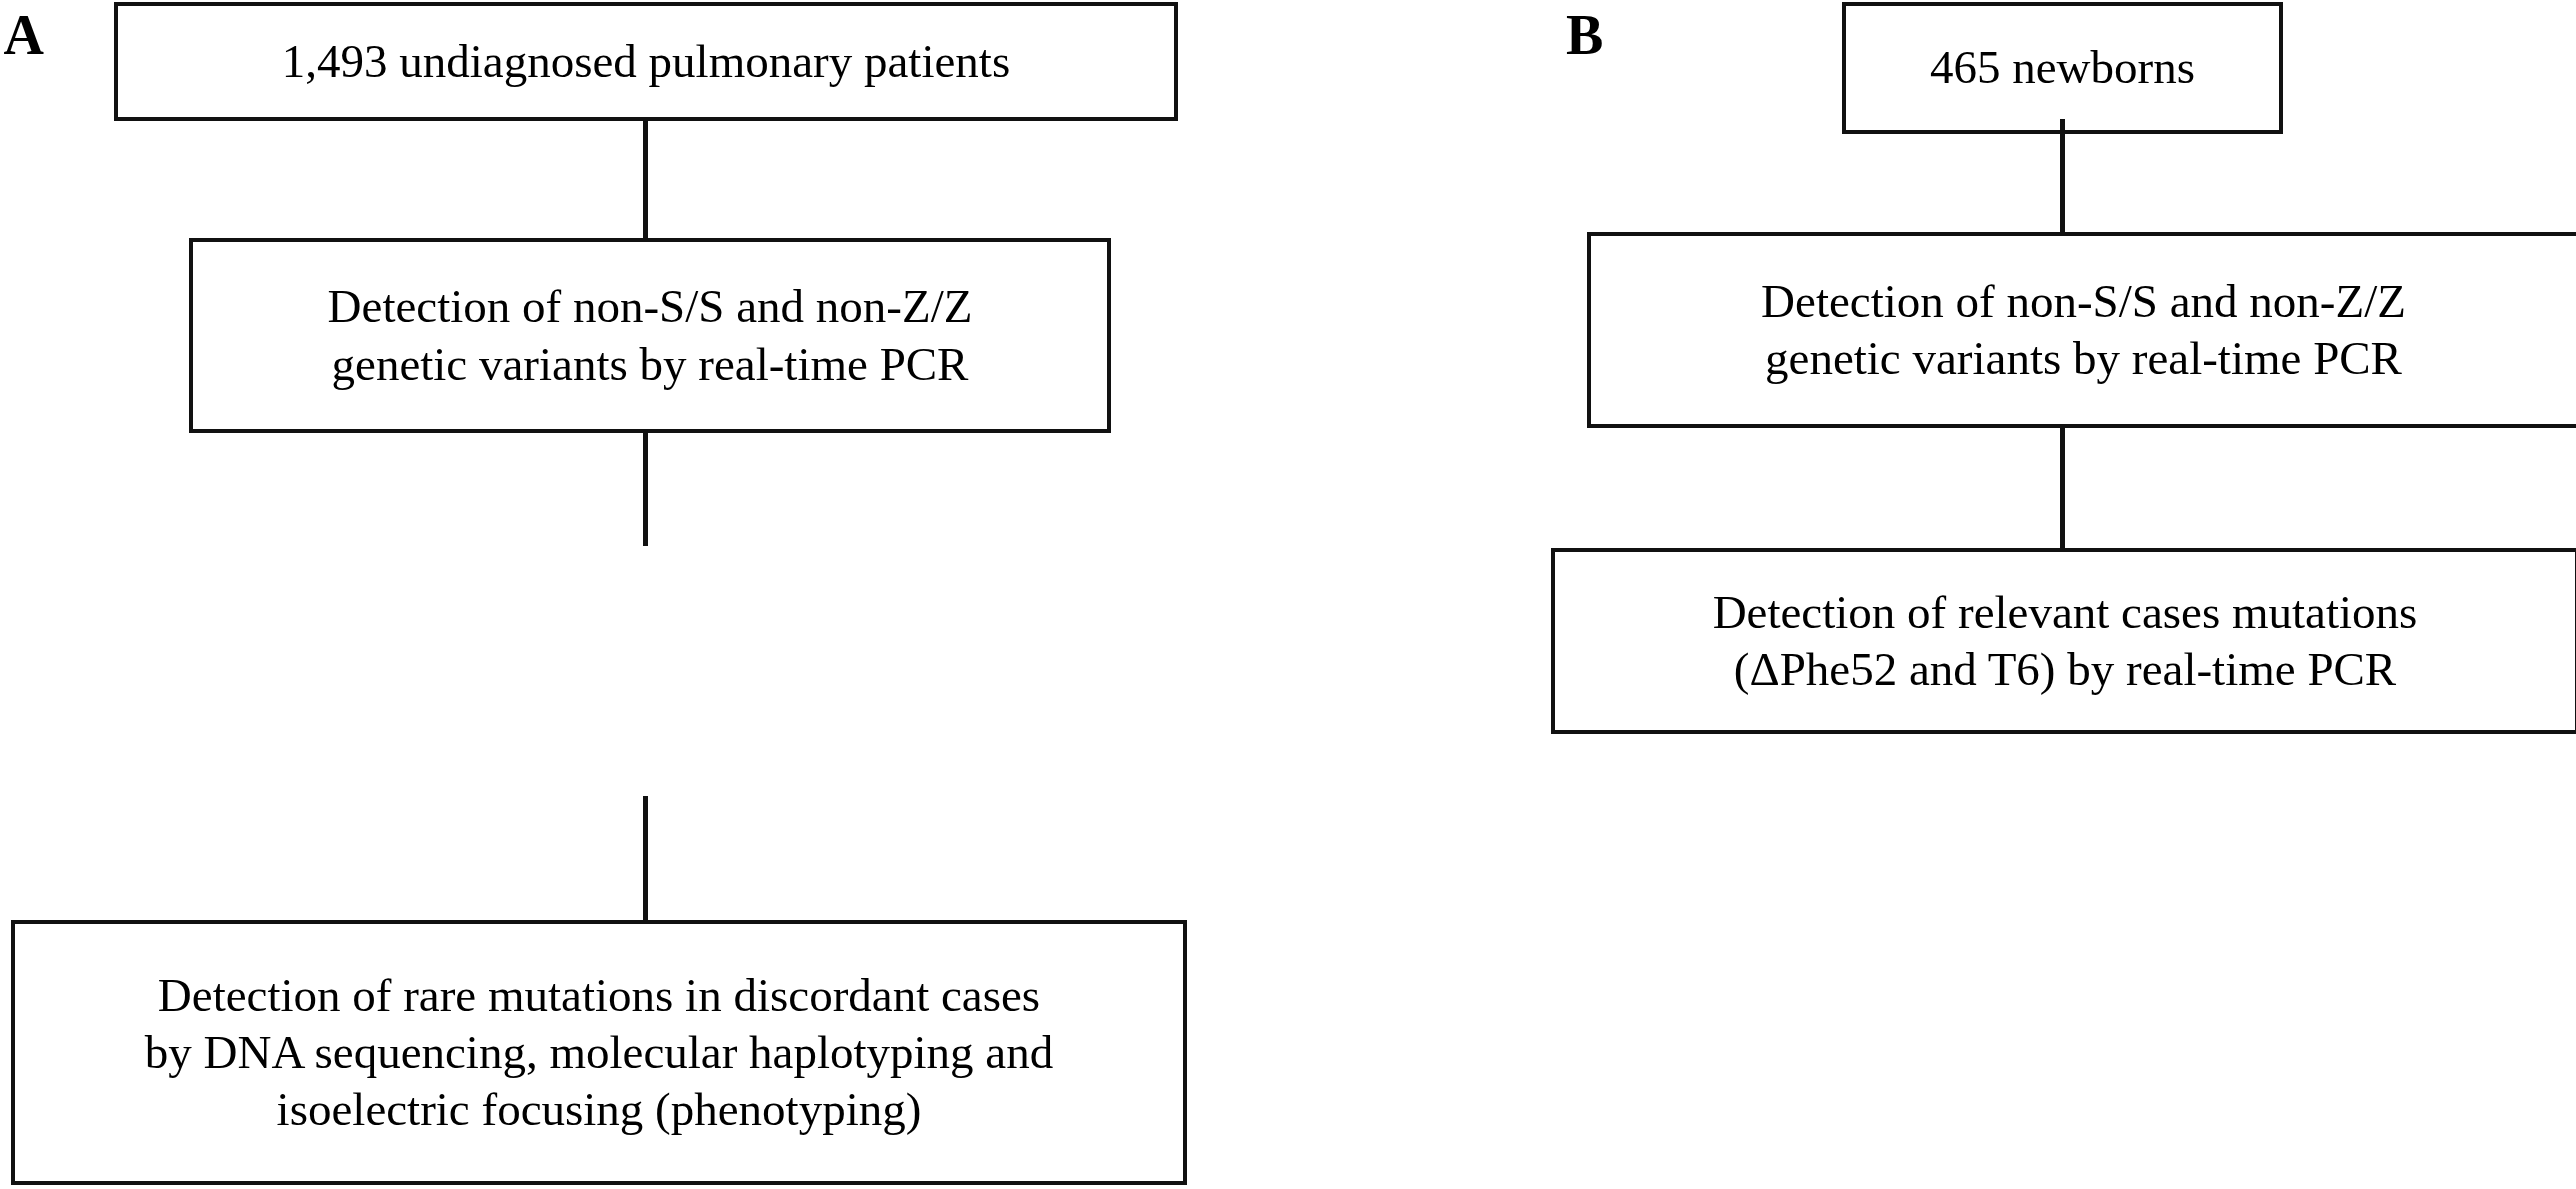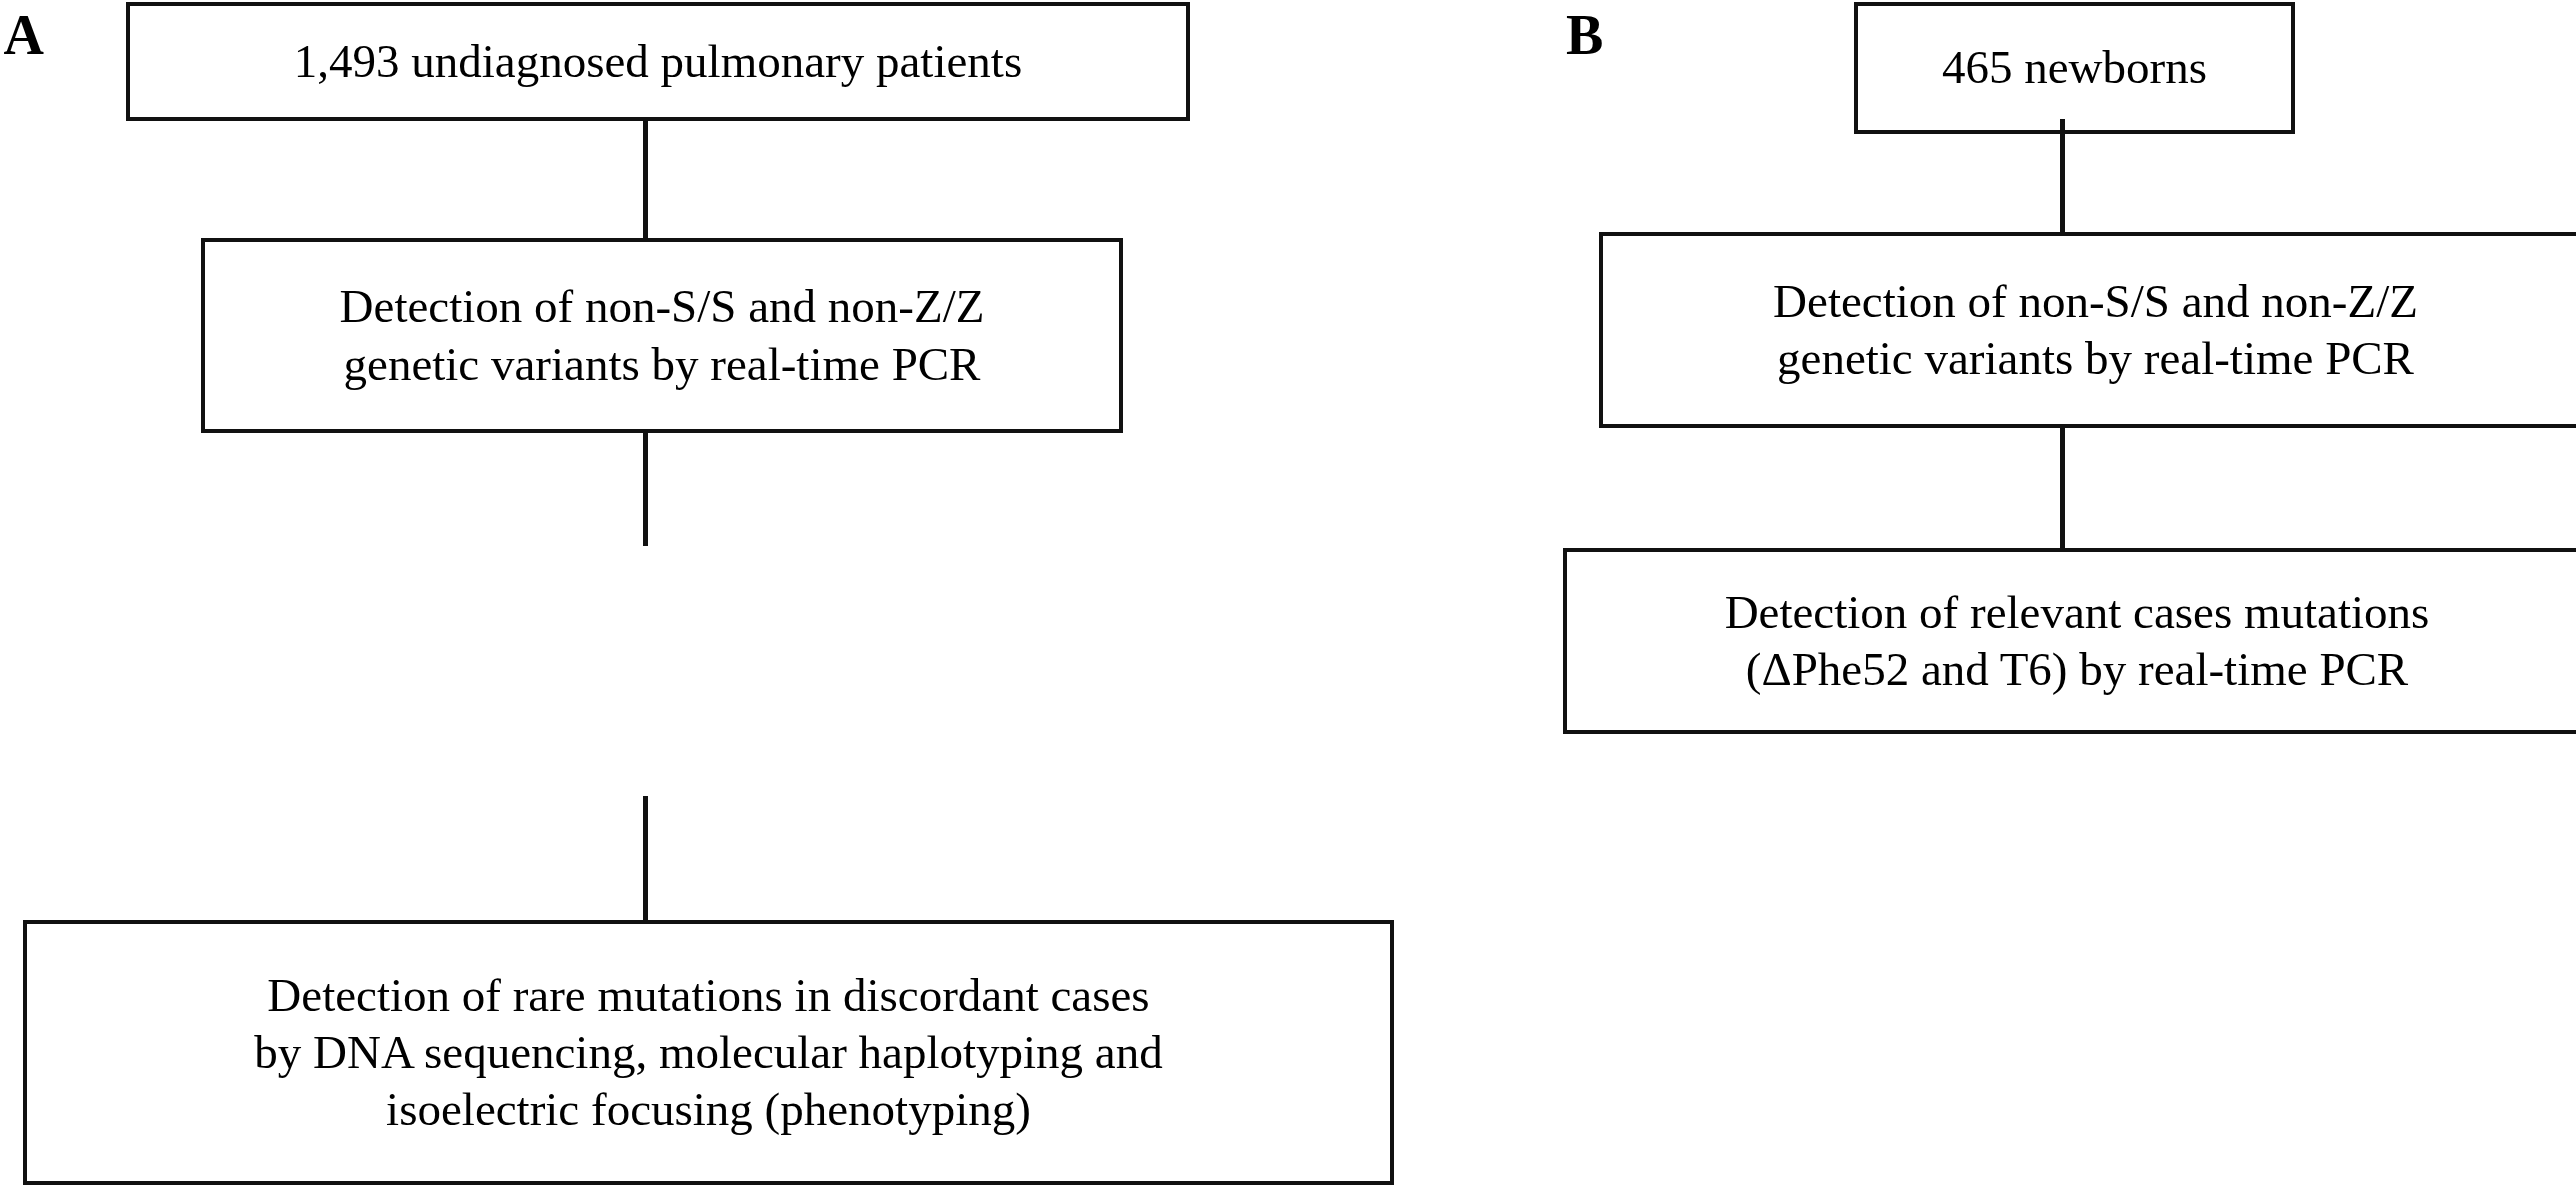--- a/index.html
+++ b/index.html
@@ -35,21 +35,20 @@
   .flow-box {
     position: absolute;
     box-sizing: border-box;
     border: 4.5px solid #111111;
     background: #ffffff;
     display: flex;
     align-items: center;
     justify-content: flex-start;
     text-align: center;
     padding: 3.6px 9px;
-    margin-left: 12px;
   }
   .flow-box .box-text {
     font-family: "Liberation Serif", "DejaVu Serif", serif;
     font-size: 47px;
     line-height: 1.22;
     color: #000000;
     white-space: pre-line;
     display: block;
     width: 100%;
   }
@@ -80,21 +79,21 @@
   <div class="flow-box" style="left:189px; top:238px; width:922px; height:195px;">
     <span class="box-text">Detection of non-S/S and non-Z/Z
 genetic variants by real-time PCR</span>
   </div>
 
   <div class="connector" style="left:643px; top:431px; height:115px;"></div>
 
 
   <div class="connector" style="left:643px; top:796px; height:126px;"></div>
 
-  <div class="flow-box" style="left:11px; top:920px; width:1371px; height:265px;">
+  <div class="flow-box" style="left:11px; top:920px; width:1176px; height:265px;">
     <span class="box-text">Detection of rare mutations in discordant cases
 by DNA sequencing, molecular haplotyping and
 isoelectric focusing (phenotyping)</span>
   </div>
 
   <div class="panel-letter" style="left:1566px; top:7.3px;">B</div>
 
   <div class="flow-box" style="left:1842px; top:1.8px; width:441px; height:132px;">
     <span class="box-text">465 newborns</span>
   </div>

